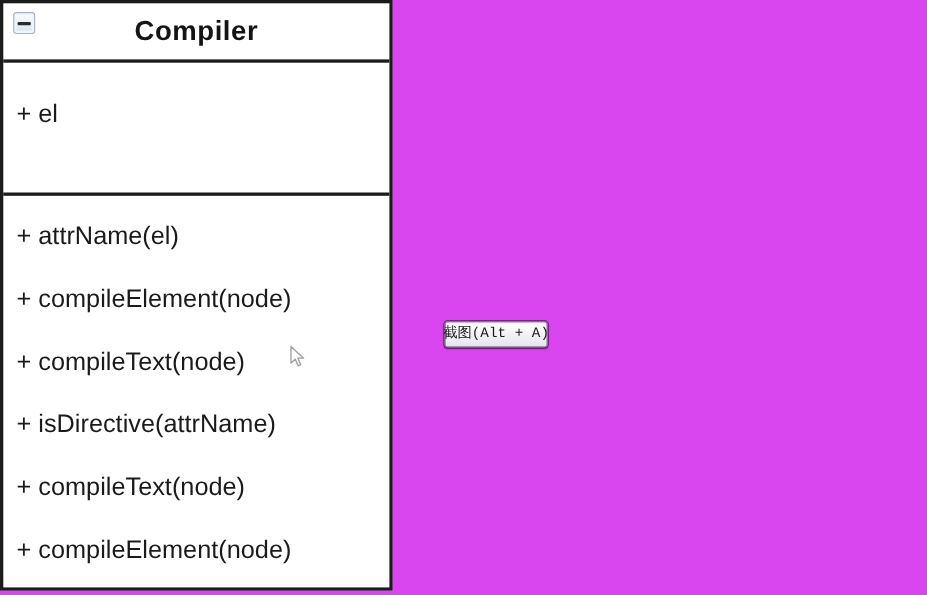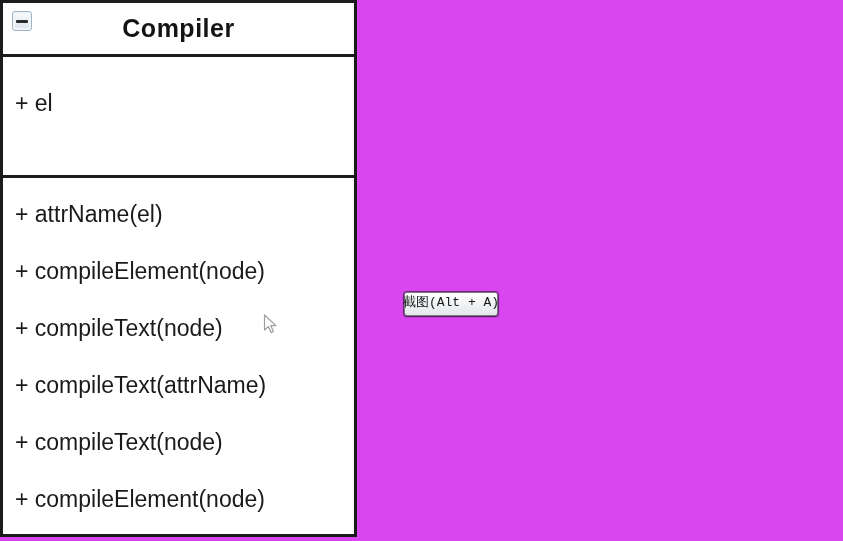--- a/index.html
+++ b/index.html
@@ -114,21 +114,21 @@
     </div>
 
     <div class="uml-attributes">
       <div class="member-row">+ el</div>
     </div>
 
     <div class="uml-methods">
       <div class="member-row">+ attrName(el)</div>
       <div class="member-row">+ compileElement(node)</div>
       <div class="member-row">+ compileText(node)</div>
-      <div class="member-row">+ compileText(attrName)</div>
+      <div class="member-row">+ isDirective(attrName)</div>
       <div class="member-row">+ compileText(node)</div>
       <div class="member-row">+ compileElement(node)</div>
     </div>
 
   </div>
 
   <div class="shot-tooltip">
     <span>截图(Alt + A)</span>
   </div>
 

